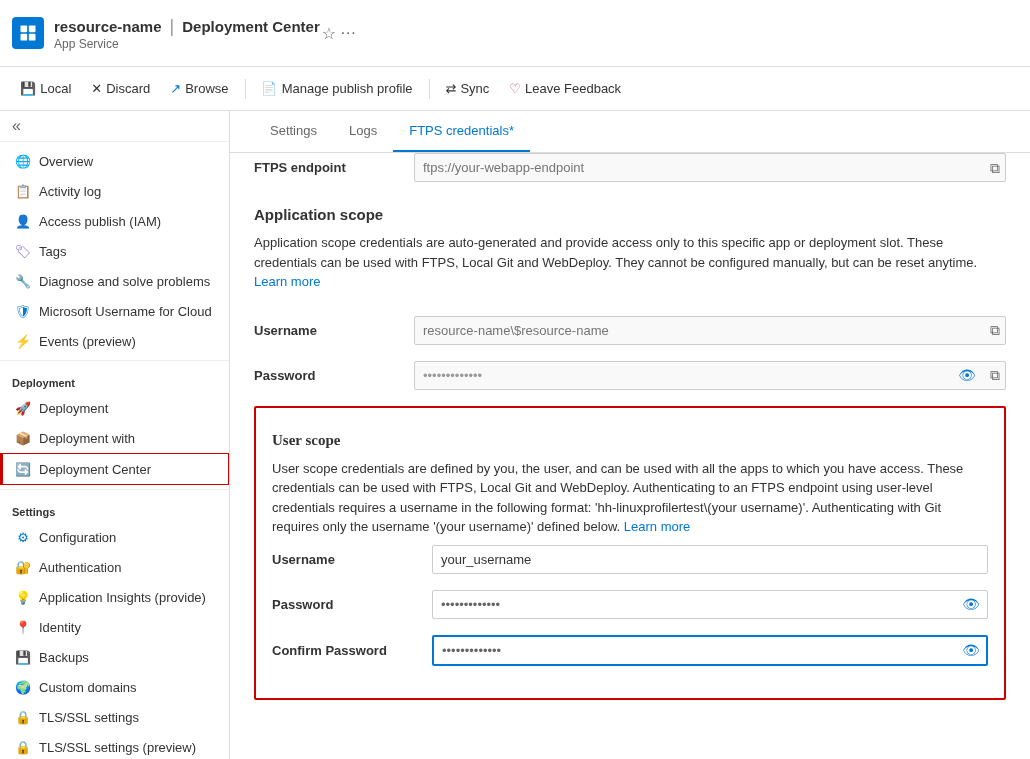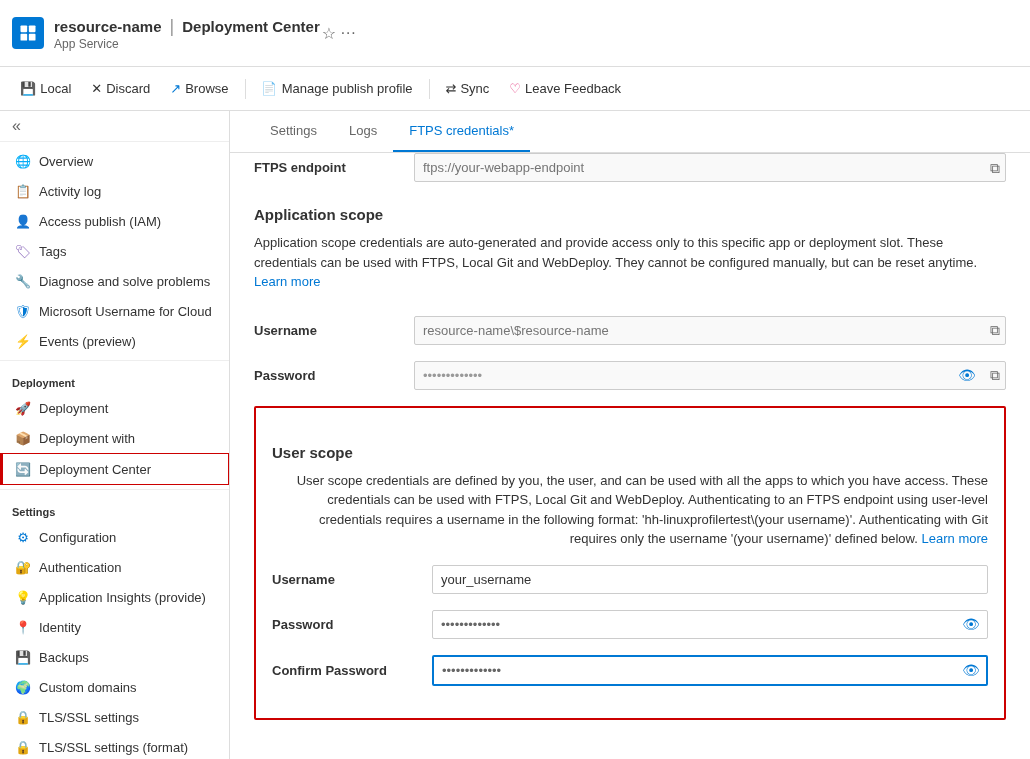--- a/index.html
+++ b/index.html
@@ -49,21 +49,21 @@
     .field-input-wrap { flex: 1; position: relative; text-decoration: underline; }
     .field-input { width: 100%; padding: 6px 32px 6px 8px; border: 1px solid #ccc; border-radius: 2px; font-size: 13px; color: #666; background: #fff; }
     .field-input.readonly { background: #f9f9f9; color: #999; }
     .field-input.active-border { border-color: #0078d4; border-width: 2px; }
     .copy-btn { position: absolute; right: 6px; top: 50%; transform: translateY(-50%); background: none; border: none; cursor: pointer; color: #666; font-size: 14px; }
     .eye-btn { position: absolute; right: 28px; top: 50%; transform: translateY(-50%); background: none; border: none; cursor: pointer; color: #0078d4; font-size: 14px; }
     .eye-copy-btn { position: absolute; right: 6px; top: 50%; transform: translateY(-50%); background: none; border: none; cursor: pointer; color: #666; font-size: 14px; }
 
     .section-title { font-size: 15px; font-weight: 700; color: #333; margin-bottom: 10px; padding-top: 8px; }
     .user-scope-box { border: 2px solid #cc0000; border-radius: 2px; padding: 16px; margin-top: 12px; }
-    .user-scope-box .section-title { margin-top: 12px; }
+    .user-scope-box .section-title { margin-top: 0; font-family: Liberation Serif, serif; }
 
     .app-scope-section { padding: 0; }
 
     .learn-more { color: #0078d4; text-decoration: none; cursor: pointer; }
   </style>
 </head>
 <body>
 
 <div class="header">
   <div class="header-icon">
@@ -189,21 +189,21 @@
       <div class="nav-item">
         <span class="icon" style="color:#0078d4;">🌍</span>
         <span>Custom domains</span>
       </div>
       <div class="nav-item">
         <span class="icon" style="color:#0078d4;">🔒</span>
         <span>TLS/SSL settings</span>
       </div>
       <div class="nav-item">
         <span class="icon" style="color:#0078d4;">🔒</span>
-        <span>TLS/SSL settings (format)</span>
+        <span>TLS/SSL settings (preview)</span>
       </div>
     </div>
   </div>
 
   <div class="content">
 
     <div class="tabs">
       <div class="tab">
         <span>Settings</span>
       </div>
@@ -243,21 +243,21 @@
           <div class="field-input-wrap">
             <input type="password" class="field-input readonly" value="passwordvalue" readonly="" style="background: rgb(249, 249, 249);">
             <button class="eye-btn" style="right:30px;">👁</button>
             <button class="eye-copy-btn">⧉</button>
           </div>
         </div>
       </div>
 
       <div class="user-scope-box">
         <div class="section-title">User scope</div>
-        <p style="color:#333;line-height:1.5;margin-bottom:16px;text-align:right;">
+        <p style="color:#333;line-height:1.5;margin-bottom:8px;">
           <span>User scope credentials are defined by you, the user, and can be used with all the apps to which you have access. These credentials can be used with FTPS, Local Git and WebDeploy. Authenticating to an FTPS endpoint using user-level credentials requires a username in the following format: 'hh-linuxprofilertest\(your username)'. Authenticating with Git requires only the username '(your username)' defined below.</span> <a class="learn-more">Learn more</a>
         </p>
         <div class="field-row">
           <div class="field-label">Username</div>
           <div class="field-input-wrap">
             <input type="text" class="field-input" style="color: rgb(51, 51, 51);" value="your_username">
           </div>
         </div>
         <div class="field-row">
           <div class="field-label">Password</div>

